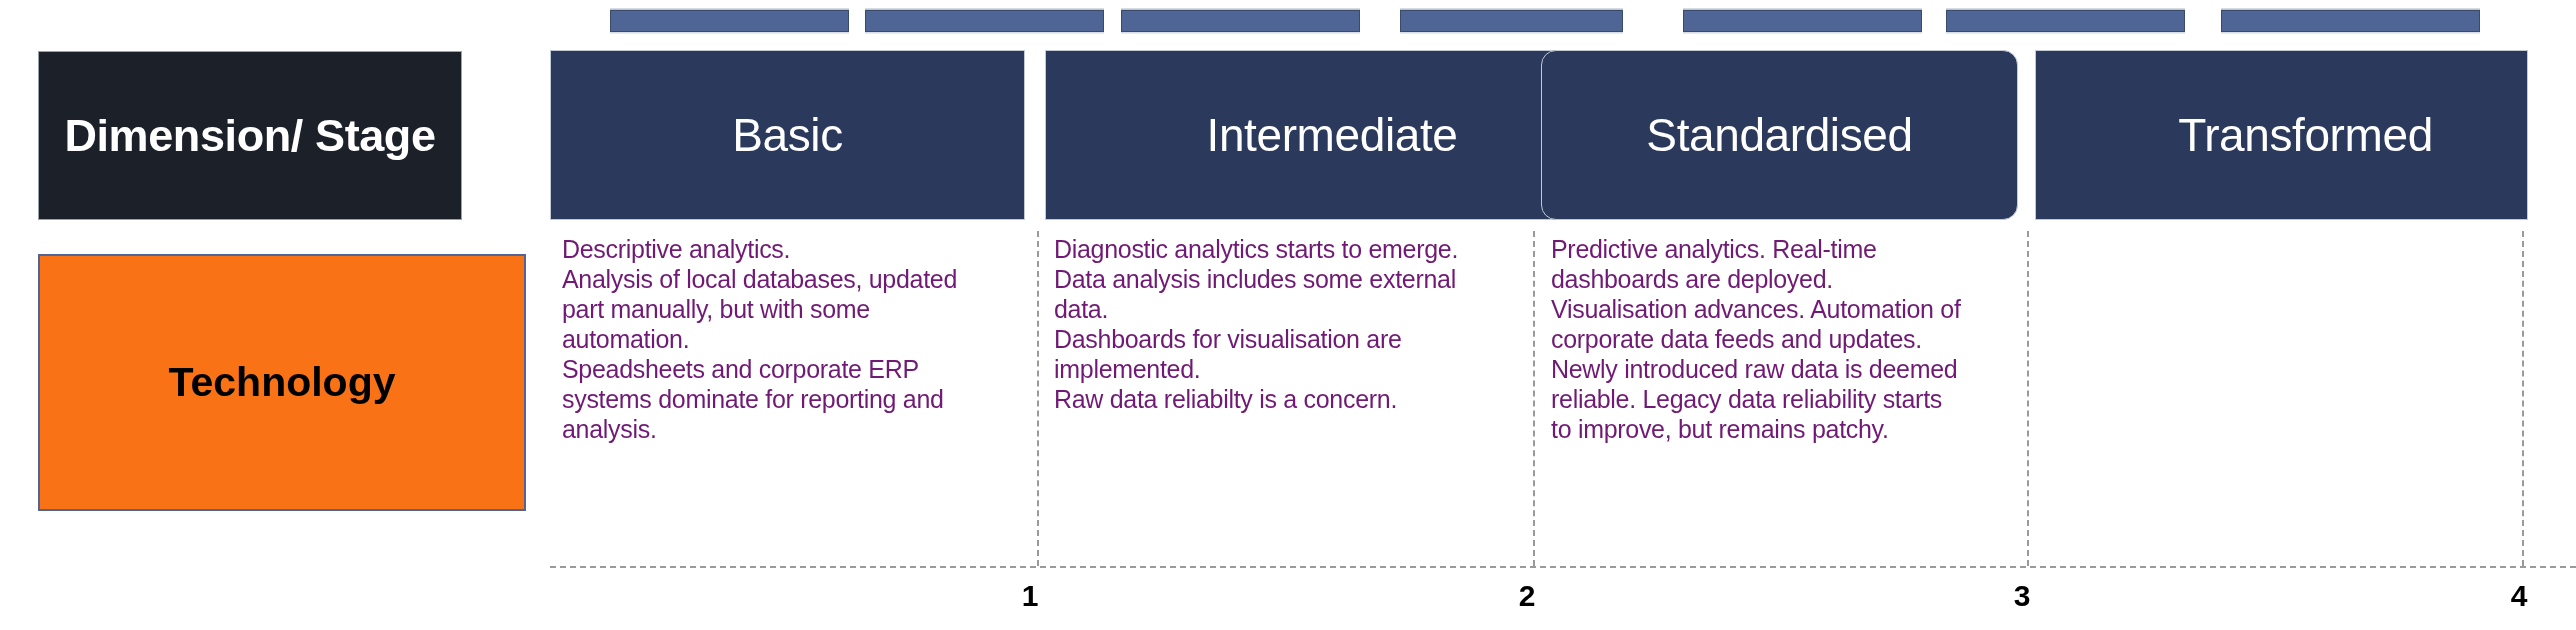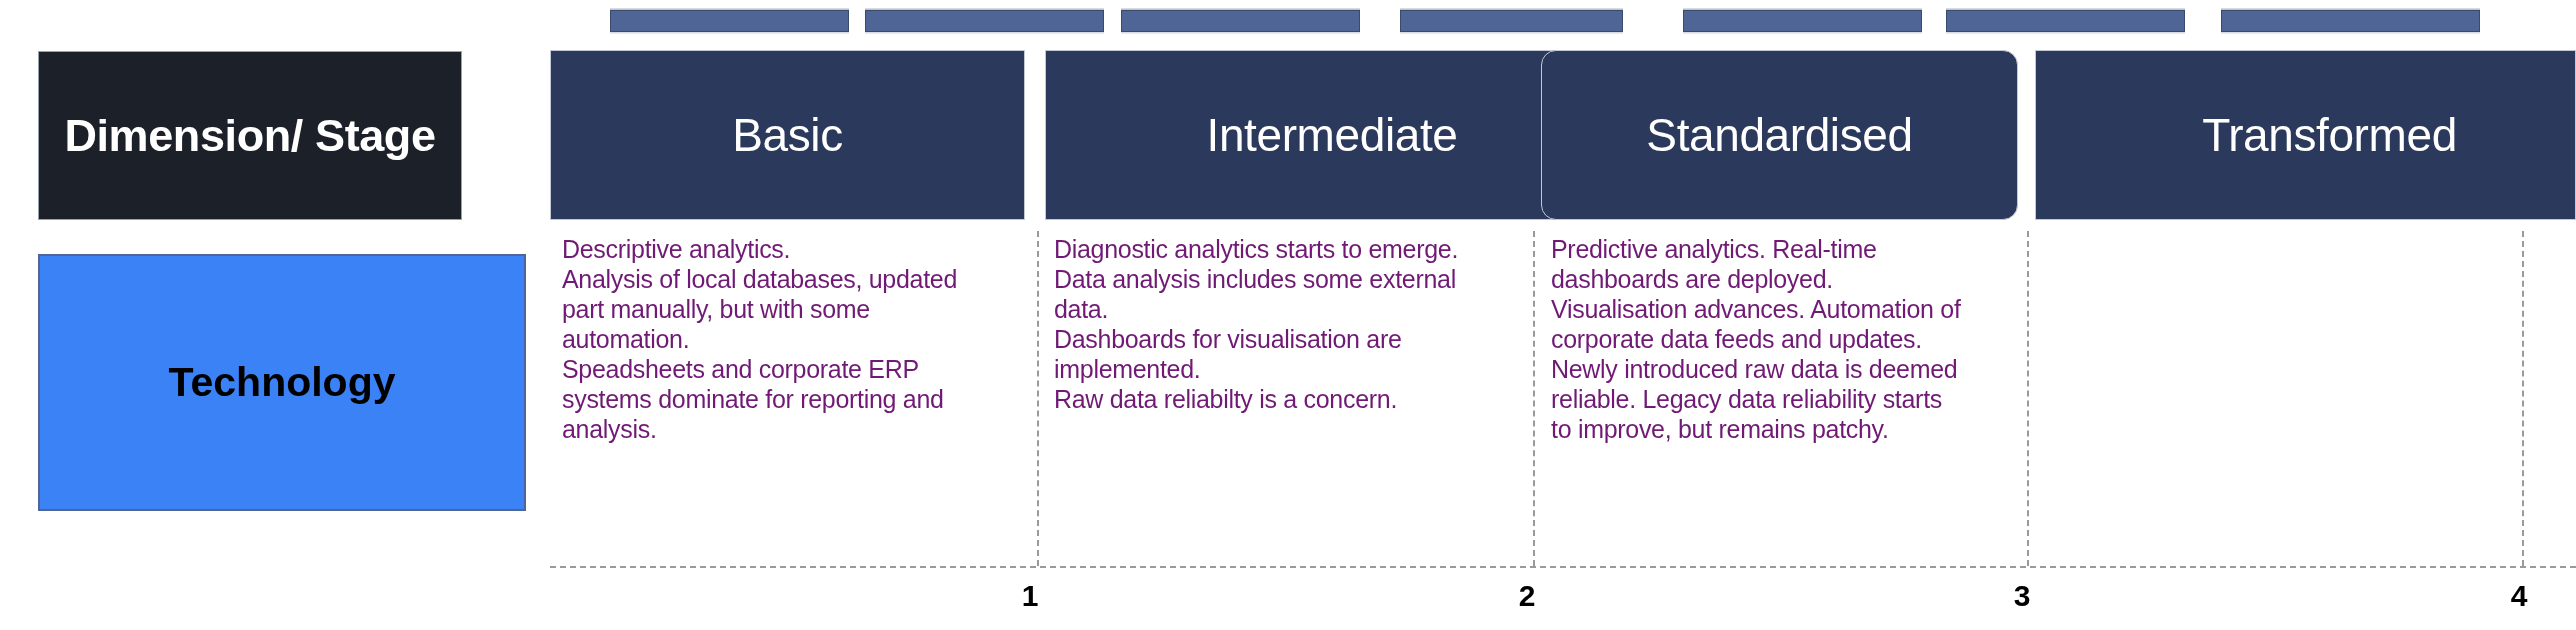--- a/index.html
+++ b/index.html
@@ -32,21 +32,21 @@
     display:flex;align-items:center;justify-content:center;
   }
   .stage-head span{
     color:#ffffff;font-size:46px;font-weight:normal;letter-spacing:-0.4px;
     font-family:"Liberation Sans",sans-serif;
   }
 
   
   .dim-cell{
     position:absolute;left:38px;top:254px;width:488px;height:257px;
-    background:#3b82f6;border:2.4px solid #4F6595;box-sizing:border-box;
+    background:#f97316;border:2.4px solid #4F6595;box-sizing:border-box;
     display:flex;align-items:center;justify-content:center;
   }
   .dim-cell span{
     color:#000000;font-size:41px;font-weight:bold;
     font-family:"Liberation Sans",sans-serif;
   }
 
   
   .body-cell{
     position:absolute;top:234px;
@@ -91,21 +91,21 @@
 
   <div class="stage-head" style="left:550px;width:475px;">
     <span>Basic</span>
   </div>
   <div class="stage-head" style="left:1045px;width:574px;">
     <span>Intermediate</span>
   </div>
   <div class="stage-head" style="left:1541px;width:477px;border-radius:15px;">
     <span>Standardised</span>
   </div>
-  <div class="stage-head" style="left:2035px;width:541px;padding-left:48px;">
+  <div class="stage-head" style="left:2035px;width:493px;padding-left:48px;">
     <span>Transformed</span>
   </div>
 
   <div class="dim-cell">
     <span>Technology</span>
   </div>
 
   <div class="body-cell" style="left:562px;width:463px;">Descriptive analytics.
 Analysis of local databases, updated
 part manually, but with some

